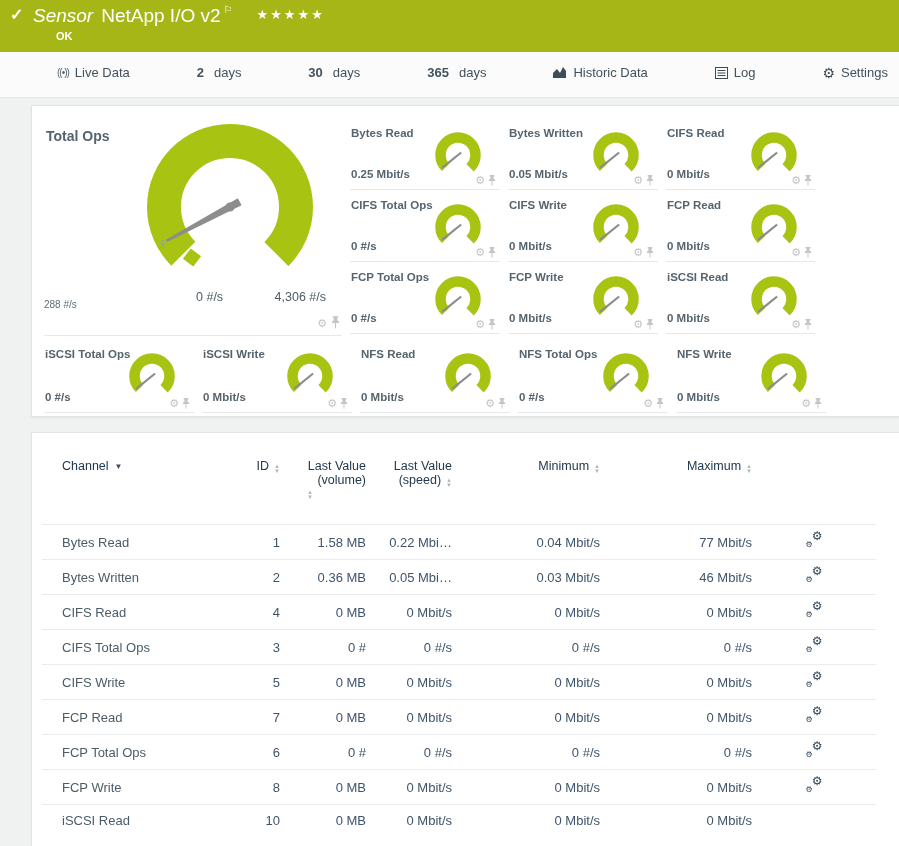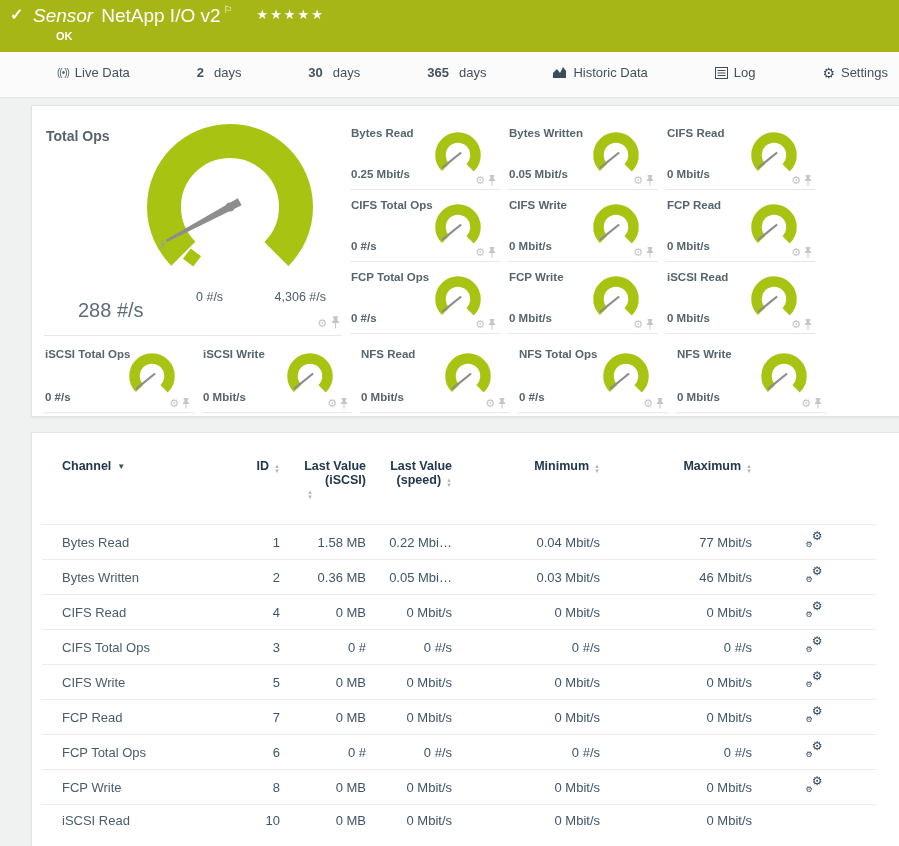--- a/index.html
+++ b/index.html
@@ -36,39 +36,39 @@
            box-shadow:0 1px 2px rgba(0,0,0,.07); margin-left:31px; width:868px; }
   .gauges-panel { margin-top:7px; height:312px; padding:12px 16px 0 12px; }
   .gauges-top { display:flex; }
 
   
   .big-tile { width:298px; height:218px; position:relative; border-bottom:1px solid #e7e8ea; margin-right:8px; }
   .big-title { position:absolute; left:2px; top:10px; font-size:14px; font-weight:bold; color:#55646e; }
   .big-gauge { position:absolute; left:101px; top:4px; }
   .gmin  { position:absolute; left:152px; top:172px; font-size:12.5px; color:#4d5d66; }
   .gmax  { position:absolute; right:16px; top:172px; font-size:12.5px; color:#4d5d66; }
-  .big-value { position:absolute; left:0px; top:181px; font-size:20px; color:#5d6d77;margin-left:34px; }
+  .big-value { position:absolute; left:0px; top:181px; font-size:10px; color:#5d6d77; }
   .avg-mark { position:absolute; left:116px; top:120px; font-size:11px; color:#90a0a8; }
 
   
   .small-grid { display:grid; grid-template-columns:repeat(3,150px); grid-auto-rows:72px; column-gap:8px; }
   .gauges-bottom { display:grid; grid-template-columns:repeat(5,150px); column-gap:8px; grid-auto-rows:74px; margin-top:3px; }
   .tile { position:relative; border-bottom:1px solid #e7e8ea; cursor:pointer; }
   .tile-label { position:absolute; left:1px; top:9px;  font-size:11.5px; font-weight:bold; color:#55646e; white-space:nowrap; }
   .tile-value { position:absolute; left:1px; bottom:9px; font-size:11.5px; font-weight:bold; color:#55646e; white-space:nowrap; }
   .sgauge { position:absolute; right:17px; top:12px; }
   .tile-icons { position:absolute; right:4px; bottom:3px; display:flex; gap:3px; align-items:flex-end; color:#c3c5c7; }
   .big-icons  { position:absolute; right:2px;  bottom:6px; display:flex; gap:4px; align-items:flex-end; color:#c3c5c7; }
   .gear-glyph { font-size:11px; line-height:11px; cursor:pointer; }
   .pin-ico { cursor:pointer; }
 
   
   .table-panel { margin-top:15px; height:435px; padding-top:16px; }
   table { width:834px; margin-left:10px; border-collapse:collapse; font-size:13px; }
-  th { font-size:12.5px; color:#22384e; font-weight:bold; vertical-align:top;
+  th { font-size:12.5px; color:#22384e; font-weight:normal; vertical-align:top;
        padding:10px 0 24px 0; text-align:right; cursor:pointer; white-space:nowrap; }
   th.ch { text-align:left; padding-left:20px; width:196px; }
   th.c-id{ width:42px; } th.c-vol{ width:86px; } th.c-spd{ width:86px; }
   th.c-min{ width:148px; } th.c-max{ width:152px; } th.c-act{ width:124px; cursor:default; }
   td { border-top:1px solid #e9ebed; padding:8px 0; height:17px; text-align:right;
        color:#3f546b; white-space:nowrap; }
   td.channel { text-align:left; padding-left:20px; color:#4b5c67; }
   td.action { text-align:center; }
   .sort { display:inline-flex; flex-direction:column; font-size:6px; line-height:5px;
           color:#b3b7ba; margin-left:5px; vertical-align:2px; }
@@ -366,21 +366,21 @@
           <span>Channel</span><span class="caret">▼</span>
         </th>
         <th class="c-id">
           <span>ID</span><span class="sort">
               <span>▲</span>
               <span>▼</span>
             </span>
         </th>
         <th class="c-vol">
           <div>Last Value</div>
-          <div>(iSCSI)</div>
+          <div>(volume)</div>
           <span class="sort-center">
               <span>▲</span>
               <span>▼</span>
             </span>
         </th>
         <th class="c-spd">
           <div>Last Value</div>
           <div><span>(speed)</span><span class="sort">
                 <span>▲</span>
                 <span>▼</span>

